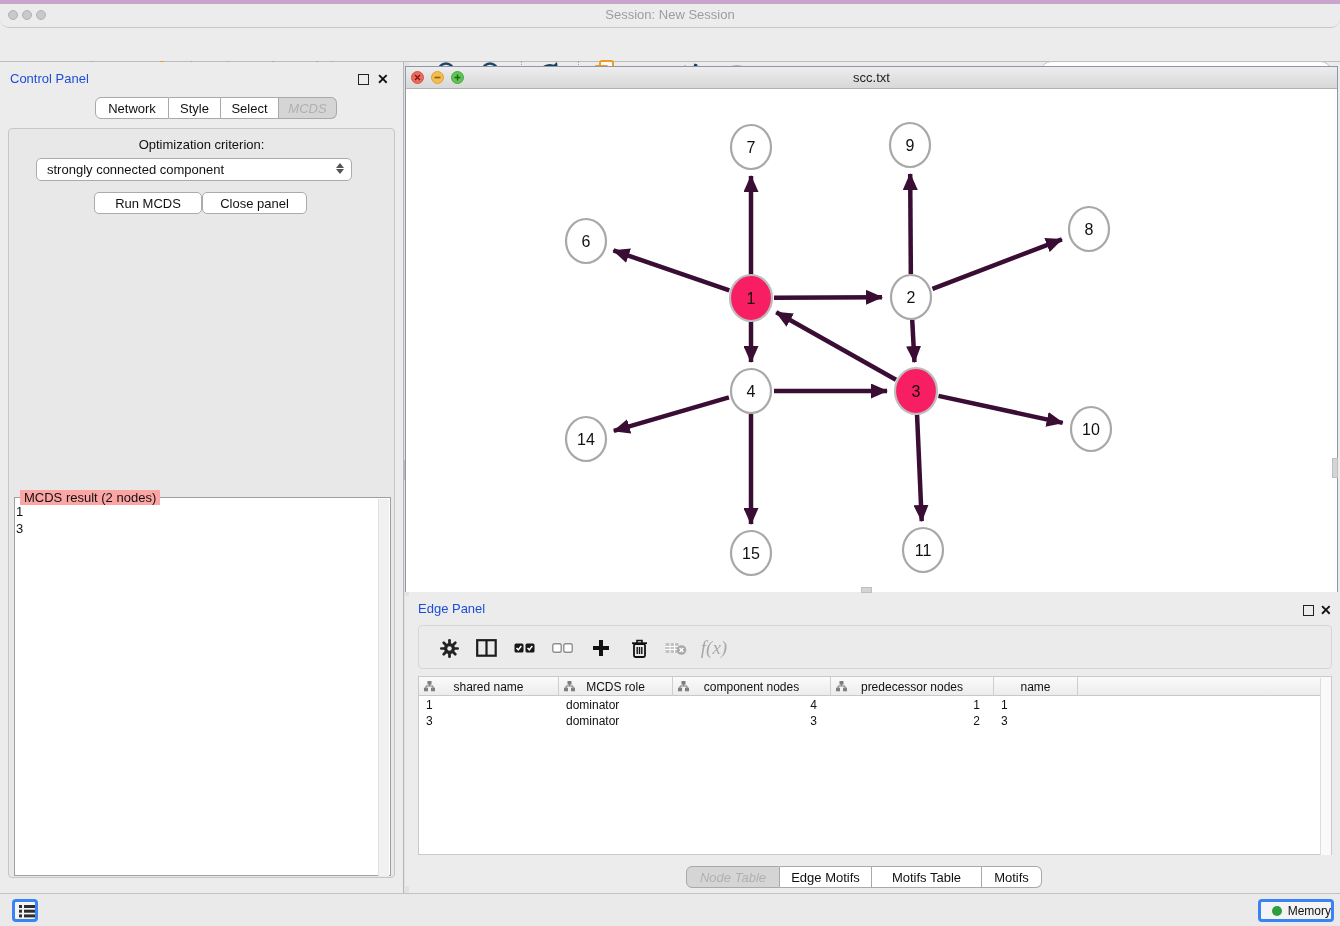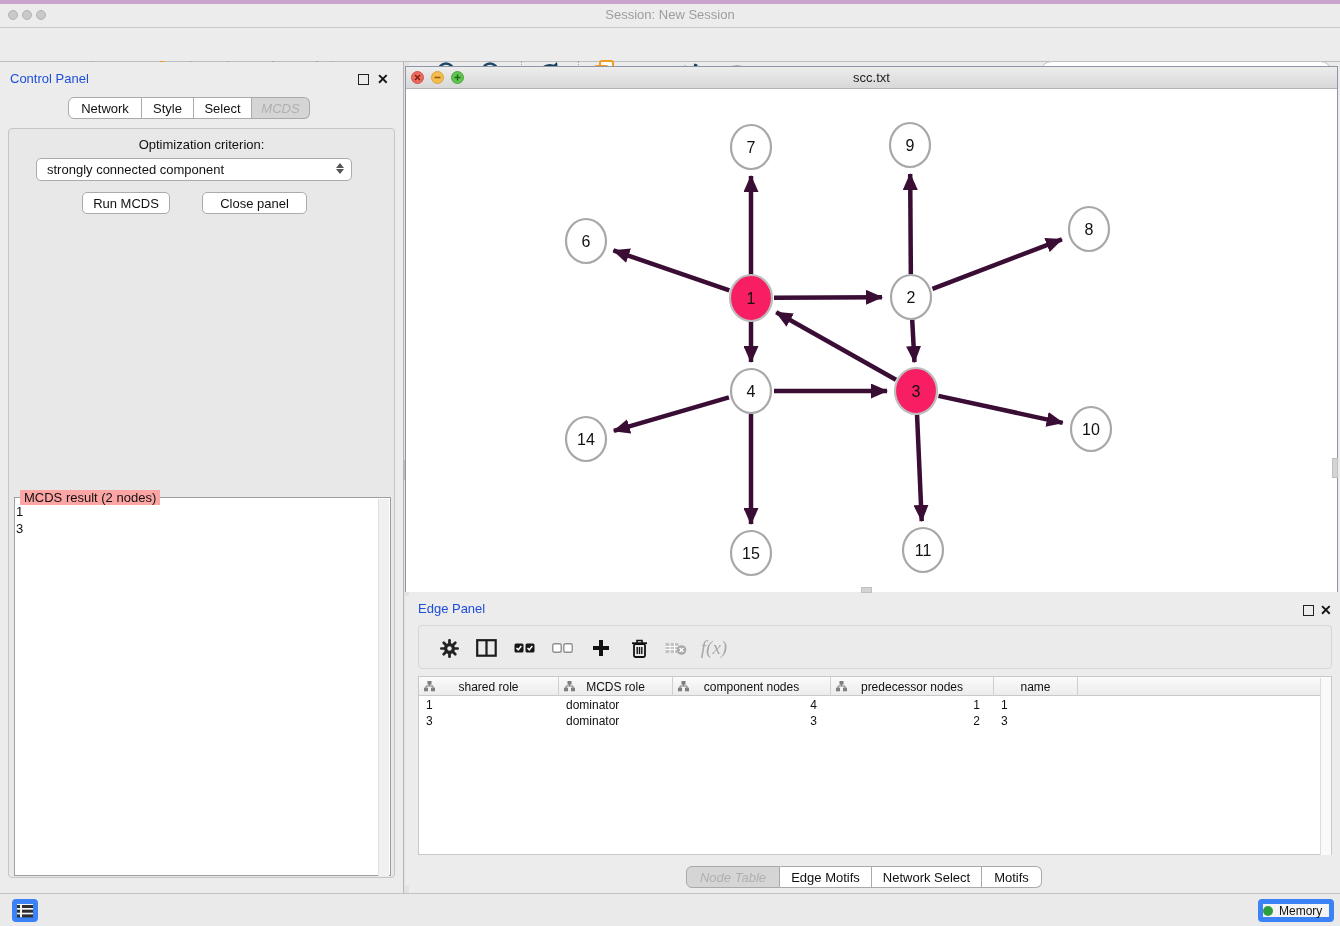--- a/index.html
+++ b/index.html
@@ -1,20 +1,20 @@
 <!DOCTYPE html>
 <html><head>
 <meta charset="utf-8">
 <style>
   html,body{margin:0;padding:0;background:#d0d0d0;}
   *{box-sizing:border-box;font-family:"Liberation Sans",sans-serif;}
   .window{position:relative;width:1340px;height:926px;background:#ececec;overflow:hidden;}
 
   
-  .titlebar{position:absolute;left:0;top:0;width:1340px;height:28px;background:#ececec;border-bottom:1px solid #c9c9c9;}
+  .titlebar{position:absolute;left:0;top:0;width:1340px;height:28px;background:#ececec;border-bottom:1px solid #c9c9c9;border-radius:9px;}
   .topstrip{position:absolute;left:0;top:0;width:1340px;height:4px;background:#c9a4cc;}
   .tl{position:absolute;top:10px;width:10px;height:10px;border-radius:50%;background:#c9c9c9;border:1px solid #b2b2b2;}
   .win-title{position:absolute;left:0;top:7px;width:1340px;text-align:center;font-size:13px;color:#9d9d9d;}
 
   
   .toolbar{position:absolute;left:0;top:28px;width:1340px;height:34px;background:#ececec;border-bottom:1px solid #bdbdbd;}
   .tbtn{position:absolute;top:31px;width:34px;height:30px;display:flex;align-items:center;justify-content:center;}
   .tsep{position:absolute;top:33px;height:26px;width:0;border-left:1px dotted #a5a5a5;}
   .searchbox{position:absolute;left:1040px;top:33px;width:292px;height:23px;background:#fff;border:1px solid #bfbfbf;border-radius:12px;display:flex;align-items:center;padding-left:7px;}
   .searchbox input{border:none;outline:none;flex:1;font-size:12px;background:transparent;margin-left:4px;}
@@ -67,21 +67,21 @@
   .th .hier{position:absolute;left:5px;top:4px;}
   .trow{position:absolute;left:0;width:912px;height:16px;display:flex;}
   .td{height:16px;font-size:12px;color:#111;display:flex;align-items:center;}
   .td.left{justify-content:flex-start;padding-left:7px;}
   .td.right{justify-content:flex-end;padding-right:14px;}
   .tscroll{position:absolute;right:0;top:0;width:11px;height:177px;background:#fafafa;border-left:1px solid #ddd;}
   .tp-tabs{position:absolute;left:281px;top:270px;}
 
   
   .statusbar{position:absolute;left:0;top:893px;width:1340px;height:33px;background:#eaeaea;border-top:1px solid #c3c3c3;}
-  .sbtn{position:absolute;background:#f4f4f4;border:5px solid #3b82f6;border-radius:4px;display:flex;align-items:center;justify-content:flex-start;}
+  .sbtn{position:absolute;background:#f4f4f4;border:3px solid #3b82f6;border-radius:4px;display:flex;align-items:center;justify-content:flex-end;}
   .memdot{width:10px;height:10px;border-radius:50%;background:#2f9e3f;margin-right:6px;}
   .memlabel{font-size:12px;color:#111;}
 </style>
 </head>
 <body>
 
 <div class="window">
 
   <div class="titlebar">
     <div class="topstrip"></div>
@@ -245,36 +245,36 @@
           <line x1="8.5" y1="8.5" x2="12" y2="12" stroke="#9a9a9a" stroke-width="1.5"></line>
         </svg>
       <input type="text" value="" style="">
     </div>
   </div>
 
   <div class="cpanel">
     <div style="position:absolute;left:10px;top:9px" class="panel-title">Control Panel</div>
     <div style="position:absolute;left:358px;top:12px" class="float-ic"></div>
     <div style="position:absolute;left:377px;top:12px" class="close-ic">✕</div>
-    <div class="seg" style="position:absolute;left:68px;top:35px" id="cp-tabs">
+    <div class="seg" style="position:absolute;left:95px;top:35px" id="cp-tabs">
         <div class="tab" style="width: 74px;">Network</div>
         <div class="tab" style="width: 52px;">Style</div>
         <div class="tab" style="width: 58px;">Select</div>
         <div class="tab sel" style="width: 58px;">MCDS</div>
       </div>
     <div class="cp-inner" style="top:66px"></div>
     <div class="crit-label" style="top:75px">Optimization criterion:</div>
     <div class="selectbox" style="top:96px">
       <span>strongly connected component</span>
       <span class="stepper">
           <i class="up"></i>
           <i class="dn"></i>
         </span>
     </div>
-    <div class="pbtn" style="left:82px;top:130px;width:88px">Run MCDS</div>
+    <div class="pbtn" style="left:94px;top:130px;width:108px">Run MCDS</div>
     <div class="pbtn" style="left:202px;top:130px;width:105px">Close panel</div>
     <div class="result-group" style="top:435px">
       <div class="result-scroll"></div>
     </div>
     <div class="result-legend" style="top:428px">MCDS result (2 nodes)</div>
     <div class="result-lines" style="top:441px" id="result-lines">
         <div>1</div>
         <div>3</div>
       </div>
   </div>
@@ -455,21 +455,21 @@
       <div class="thead" id="table-head">
           <div class="th" style="width: 140px;">
             <svg class="hier" width="11" height="11" viewBox="0 0 11 11">
               <g fill="#7d7d7d" stroke="#7d7d7d" stroke-width="1">
                 <rect x="4" y="0.5" width="3" height="2.6"></rect>
                 <path d="M5.5 3 v2 M2 7 v-2 h7 v2" fill="none"></path>
                 <rect x="0.5" y="7.2" width="3" height="2.6"></rect>
                 <rect x="7.5" y="7.2" width="3" height="2.6"></rect>
               </g>
             </svg>
-            <span>shared role</span>
+            <span>shared name</span>
           </div>
           <div class="th" style="width: 114px;">
             <svg class="hier" width="11" height="11" viewBox="0 0 11 11">
               <g fill="#7d7d7d" stroke="#7d7d7d" stroke-width="1">
                 <rect x="4" y="0.5" width="3" height="2.6"></rect>
                 <path d="M5.5 3 v2 M2 7 v-2 h7 v2" fill="none"></path>
                 <rect x="0.5" y="7.2" width="3" height="2.6"></rect>
                 <rect x="7.5" y="7.2" width="3" height="2.6"></rect>
               </g>
             </svg>
@@ -516,21 +516,21 @@
             <div class="td right" style="width: 163px;">2</div>
             <div class="td left" style="width: 84px;">3</div>
           </div>
         </div>
       <div class="tscroll" style="top:1px"></div>
     </div>
 
     <div class="tp-tabs seg" id="tp-tabs">
         <div class="tab sel" style="width: 94px;">Node Table</div>
         <div class="tab" style="width: 92px;">Edge Motifs</div>
-        <div class="tab" style="width: 110px;">Network Select</div>
+        <div class="tab" style="width: 110px;">Motifs Table</div>
         <div class="tab" style="width: 60px;">Motifs</div>
       </div>
   </div>
 
   <div class="statusbar">
     <div class="sbtn" style="left:12px;top:5px;width:26px;height:23px">
       <svg width="16" height="14" viewBox="0 0 16 14">
           <g fill="#2d2d2d">
             <rect x="0" y="1" width="3" height="3"></rect>
             <rect x="5" y="1" width="11" height="3"></rect>

